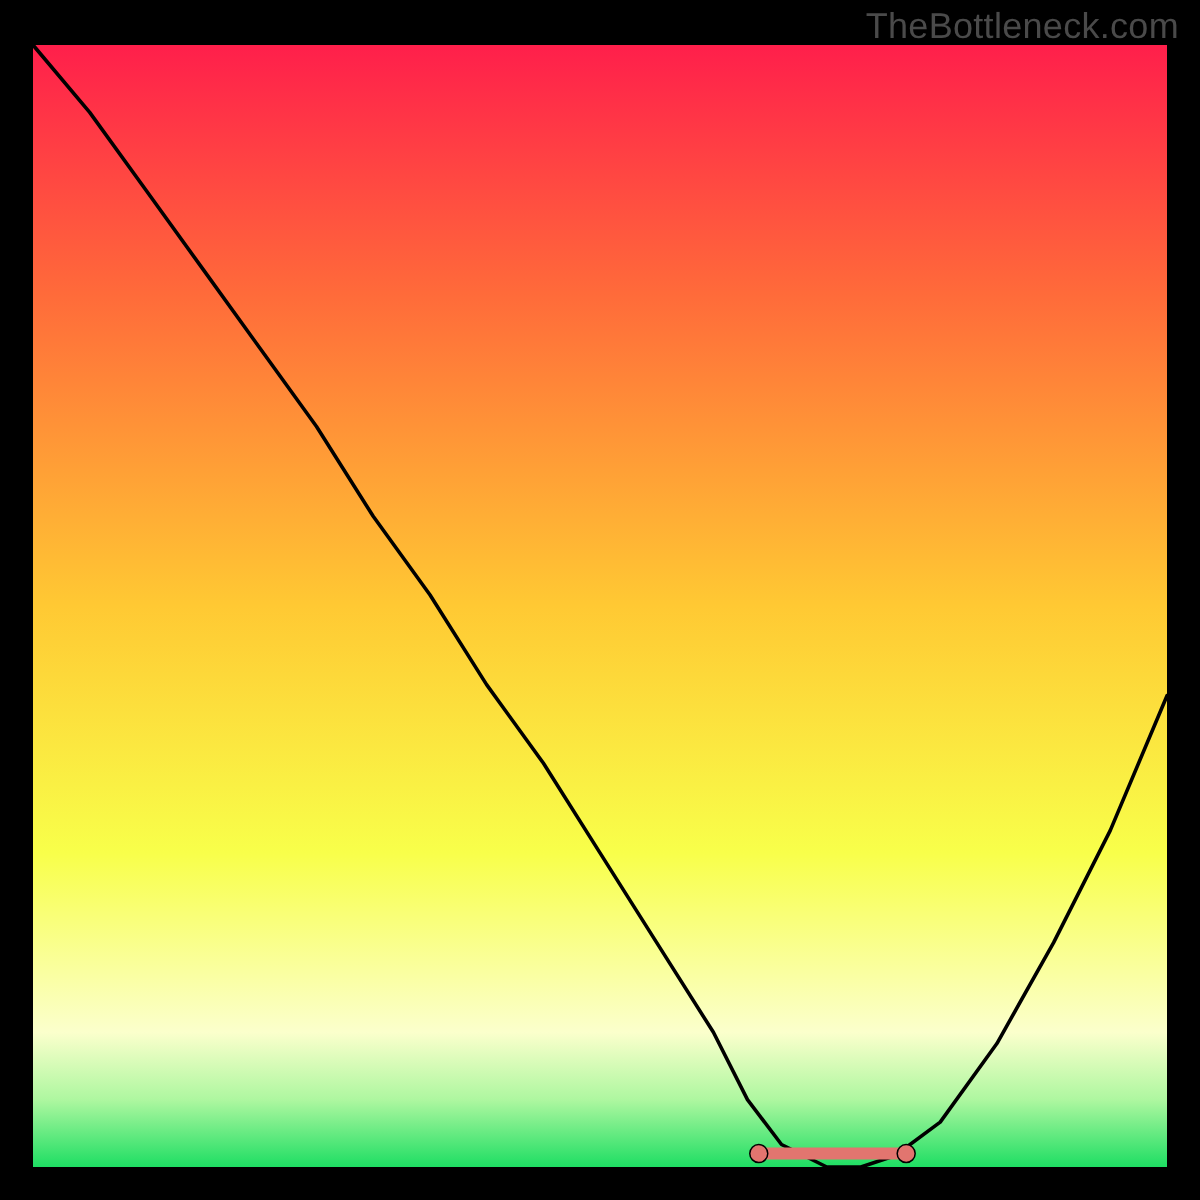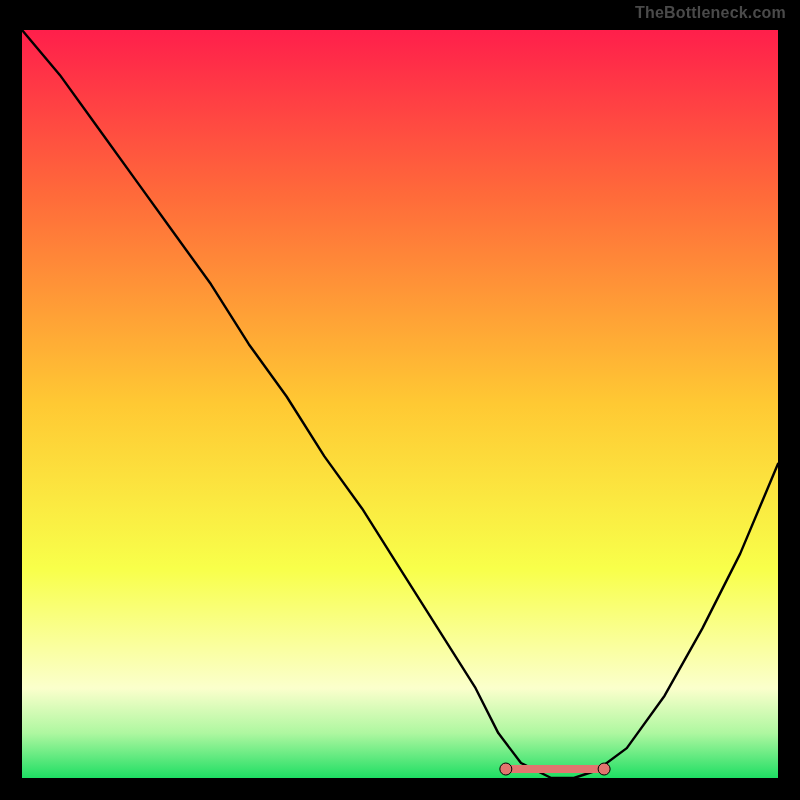--- a/index.html
+++ b/index.html
@@ -13,22 +13,22 @@
   }
   .stage {
     position: relative;
     width: 800px;
     height: 800px;
   }
   .watermark {
     position: absolute;
     top: 4px;
     right: 14px;
-    font-size: 16px;
-    font-weight: bold;
+    font-size: 24px;
+    font-weight: normal;
     color: #4a4a4a;
     letter-spacing: 0.2px;
     user-select: none;
   }
   svg.plot {
     position: absolute;
     left: 0;
     top: 0;
   }
 </style>

